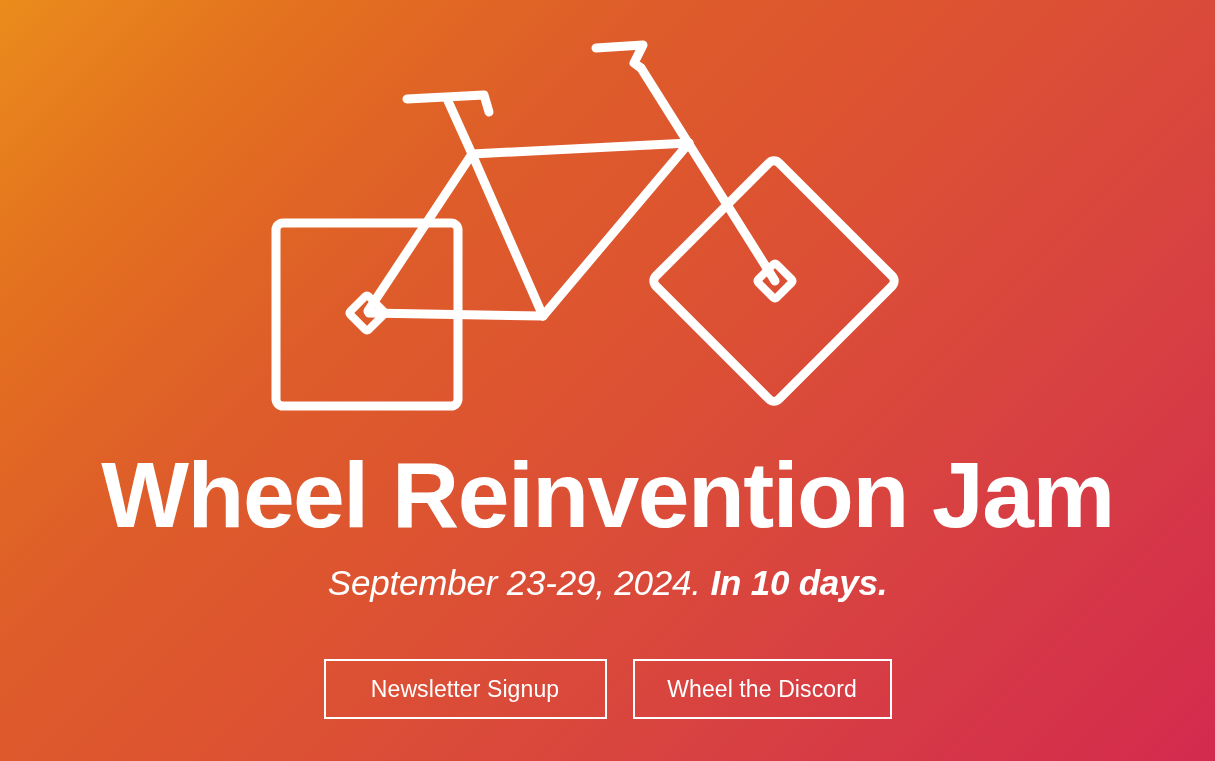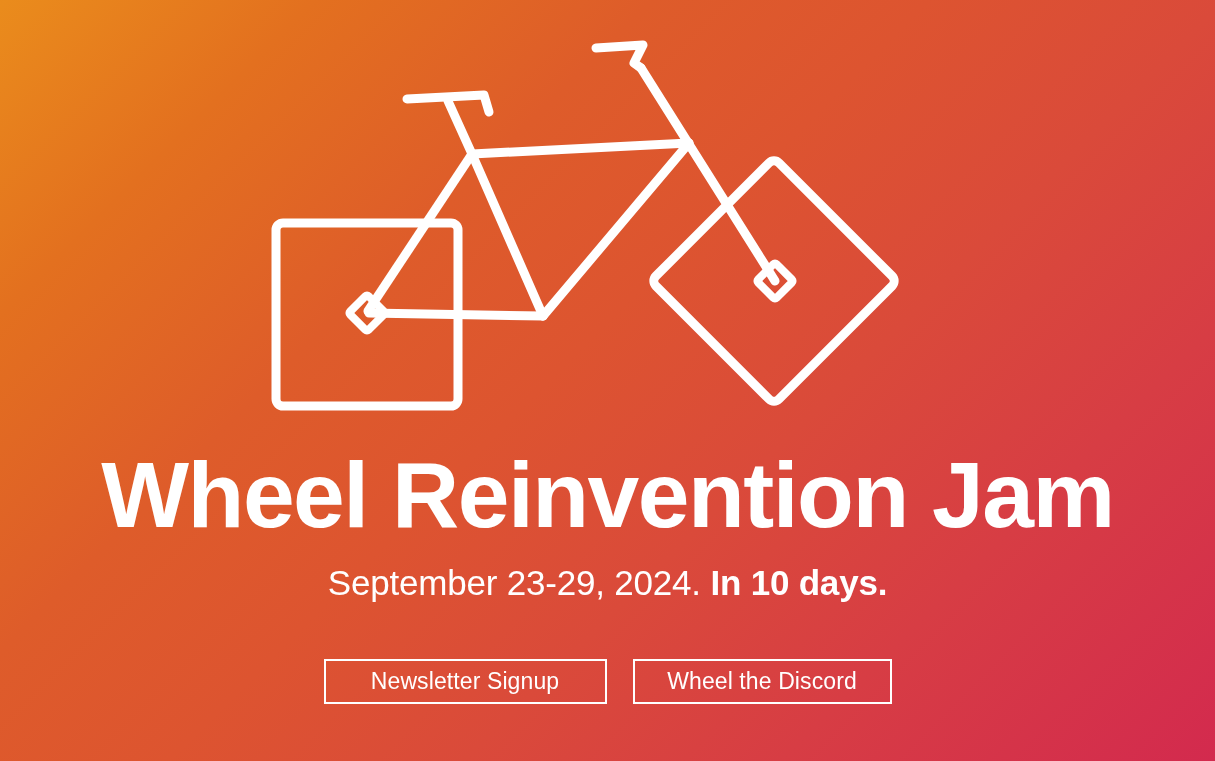--- a/index.html
+++ b/index.html
@@ -72,41 +72,42 @@
     left: 0;
     width: 1215px;
     text-align: center;
     margin: 0;
     color: #ffffff;
     font-size: 35px;
     font-weight: 400;
     letter-spacing: -0.2px;
     line-height: 1.3;
     white-space: nowrap;
+    font-style: italic;
   }
   #subtitle .countdown {
     font-weight: 700;
   }
 
   
   #cta-row {
     position: absolute;
     top: 659px;
     left: 0;
     width: 1215px;
     display: flex;
     justify-content: center;
     align-items: flex-start;
     gap: 26px;
   }
   .cta-button {
     display: inline-flex;
     align-items: center;
     justify-content: center;
-    height: 45px;
+    height: 60px;
     box-sizing: border-box;
     padding: 0 30px;
     background: transparent;
     border: 2px solid #ffffff;
     border-radius: 0;
     color: #ffffff;
     font-family: "Liberation Sans", sans-serif;
     font-size: 23px;
     font-weight: 400;
     letter-spacing: 0.1px;

